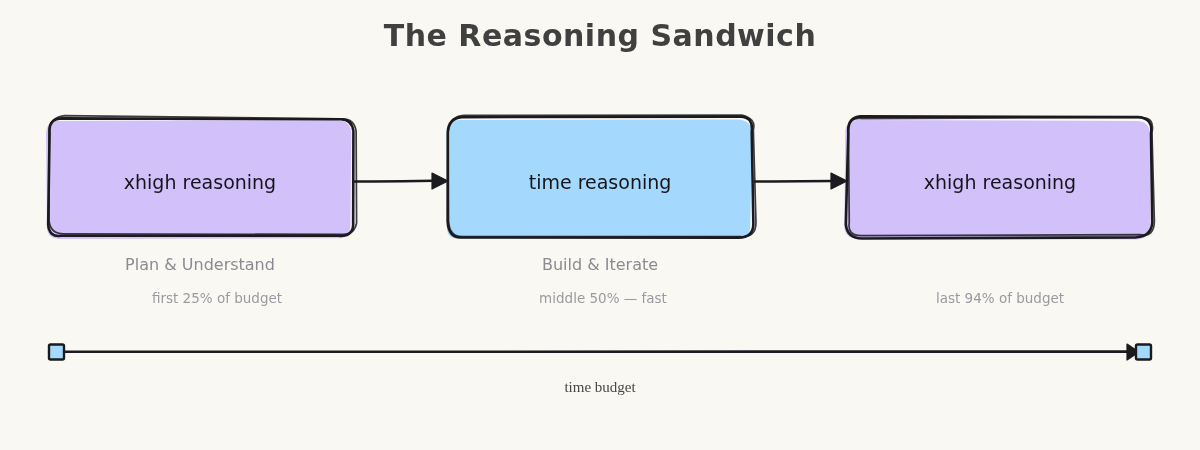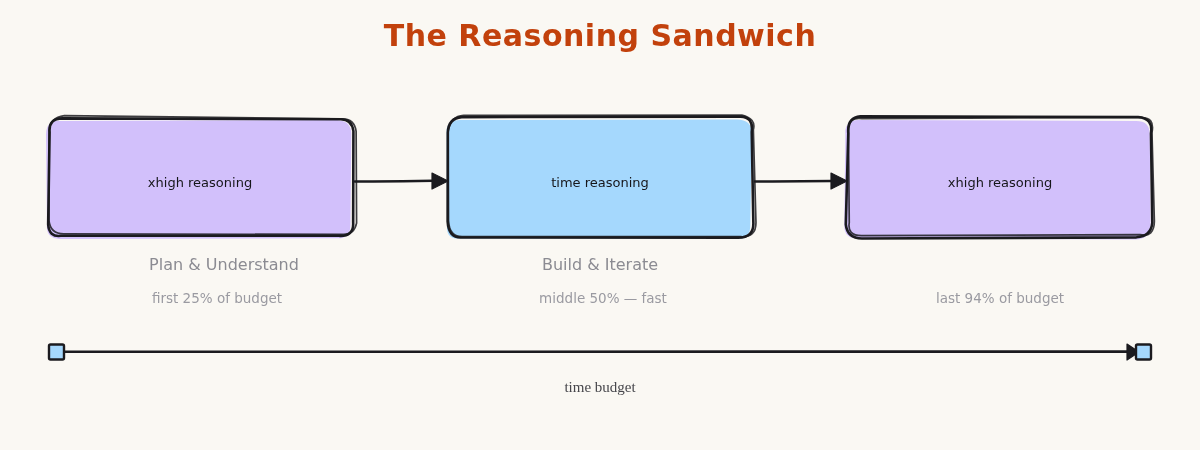--- a/index.html
+++ b/index.html
@@ -37,28 +37,28 @@
   .title {
     position: absolute;
     left: 0;
     top: 18px;
     width: 1200px;
     text-align: center;
     font-family: "DejaVu Sans", sans-serif;
     font-size: 30px;
     font-weight: bold;
     letter-spacing: 0.5px;
-    color: #c2410c;
+    color: #404040;
   }
 
   .node-label {
     position: absolute;
     text-align: center;
     font-family: "DejaVu Sans", sans-serif;
-    font-size: 13px;
+    font-size: 19px;
     color: #16161a;
     white-space: nowrap;
     transform: translate(-50%, -50%);
   }
 
   .cap-main {
     position: absolute;
     text-align: center;
     font-family: "DejaVu Sans", sans-serif;
     font-size: 16px;
@@ -184,21 +184,21 @@
     </svg>
 
   <div class="layer">
 
     <div class="title">The Reasoning Sandwich</div>
 
     <div class="node-label" style="left:200px; top:182px;">xhigh reasoning</div>
     <div class="node-label" style="left:600px; top:182px;">time reasoning</div>
     <div class="node-label" style="left:1000px; top:182px;">xhigh reasoning</div>
 
-    <div class="cap-main" style="left:200px; top:255px;margin-left:24px;">Plan &amp; Understand</div>
+    <div class="cap-main" style="left:200px; top:255px;">Plan &amp; Understand</div>
     <div class="cap-main" style="left:600px; top:255px;">Build &amp; Iterate</div>
 
     <div class="cap-sub" style="left:200px; top:290px;margin-left:17px;">first 25% of budget</div>
     <div class="cap-sub" style="left:603px; top:290px;">middle 50% — fast</div>
     <div class="cap-sub" style="left:1000px; top:290px;">last 94% of budget</div>
 
     <div class="axis-label" style="left:600px; top:379px;">time budget</div>
   </div>
 </div>
 

